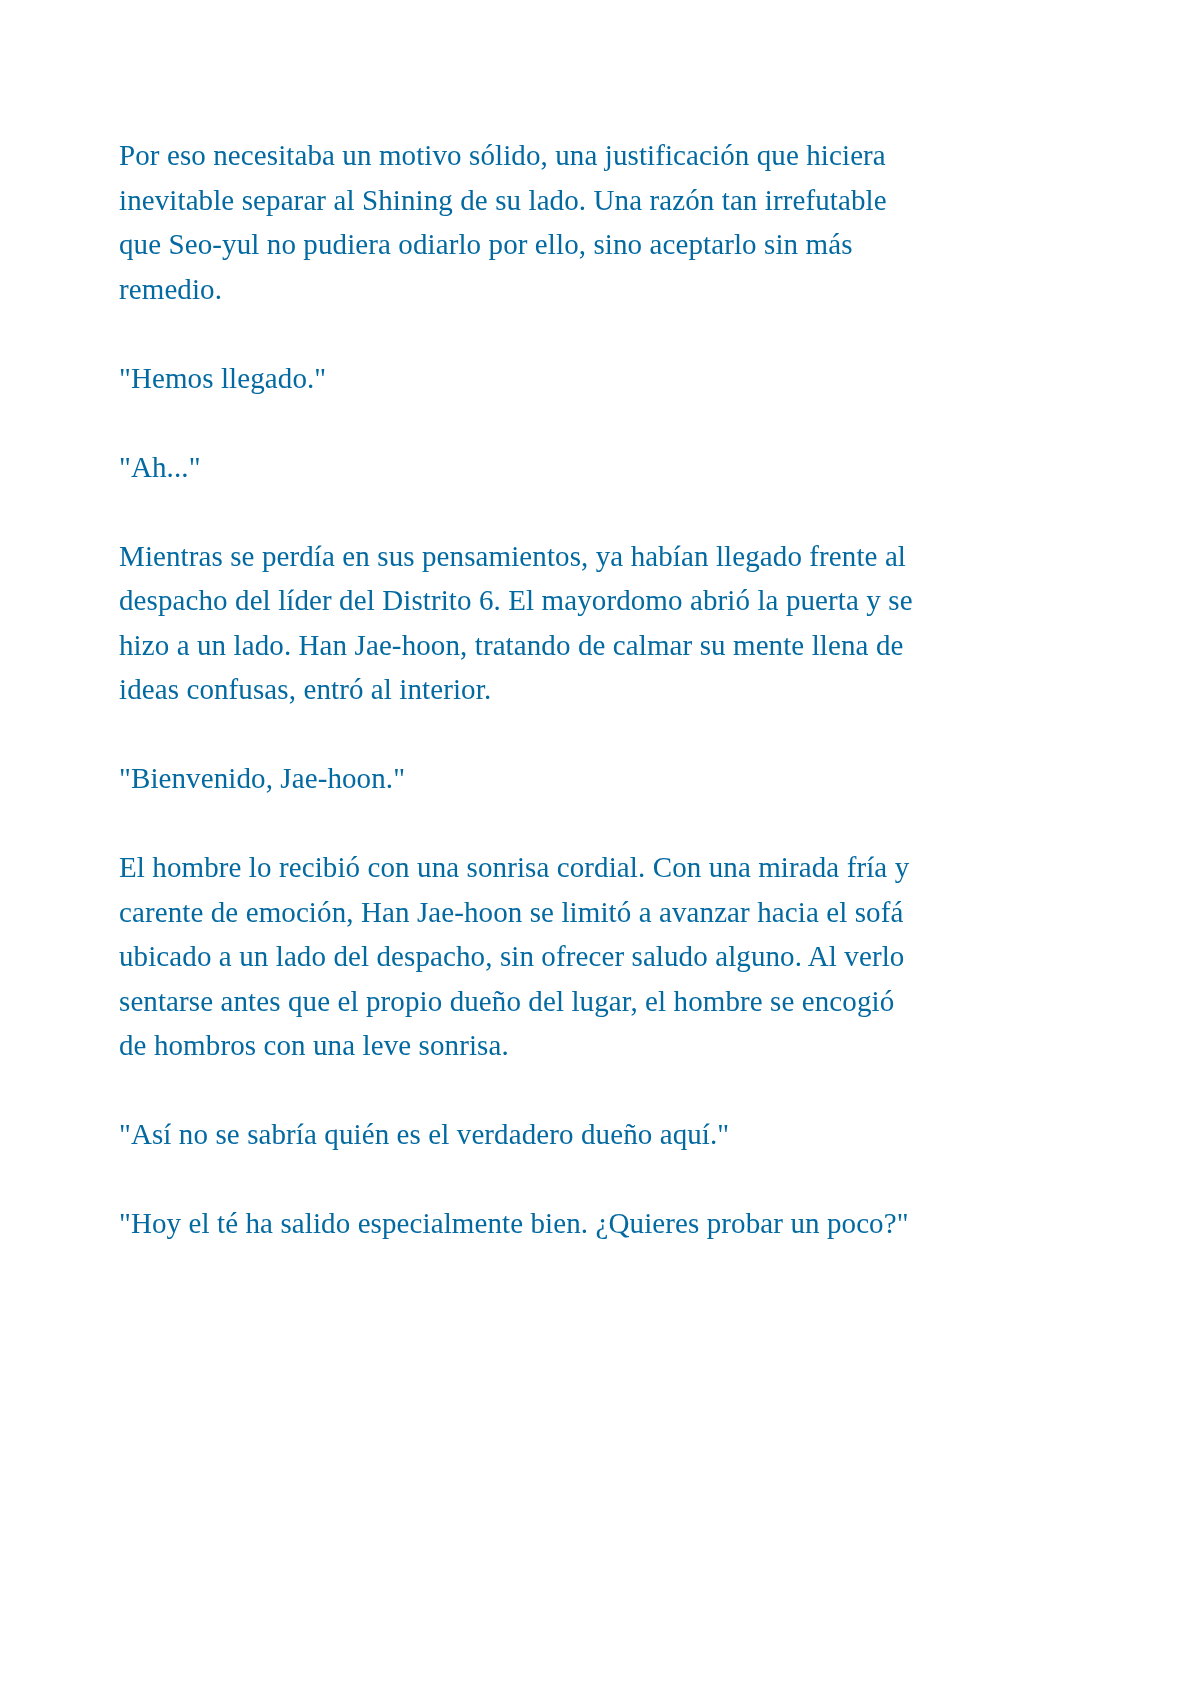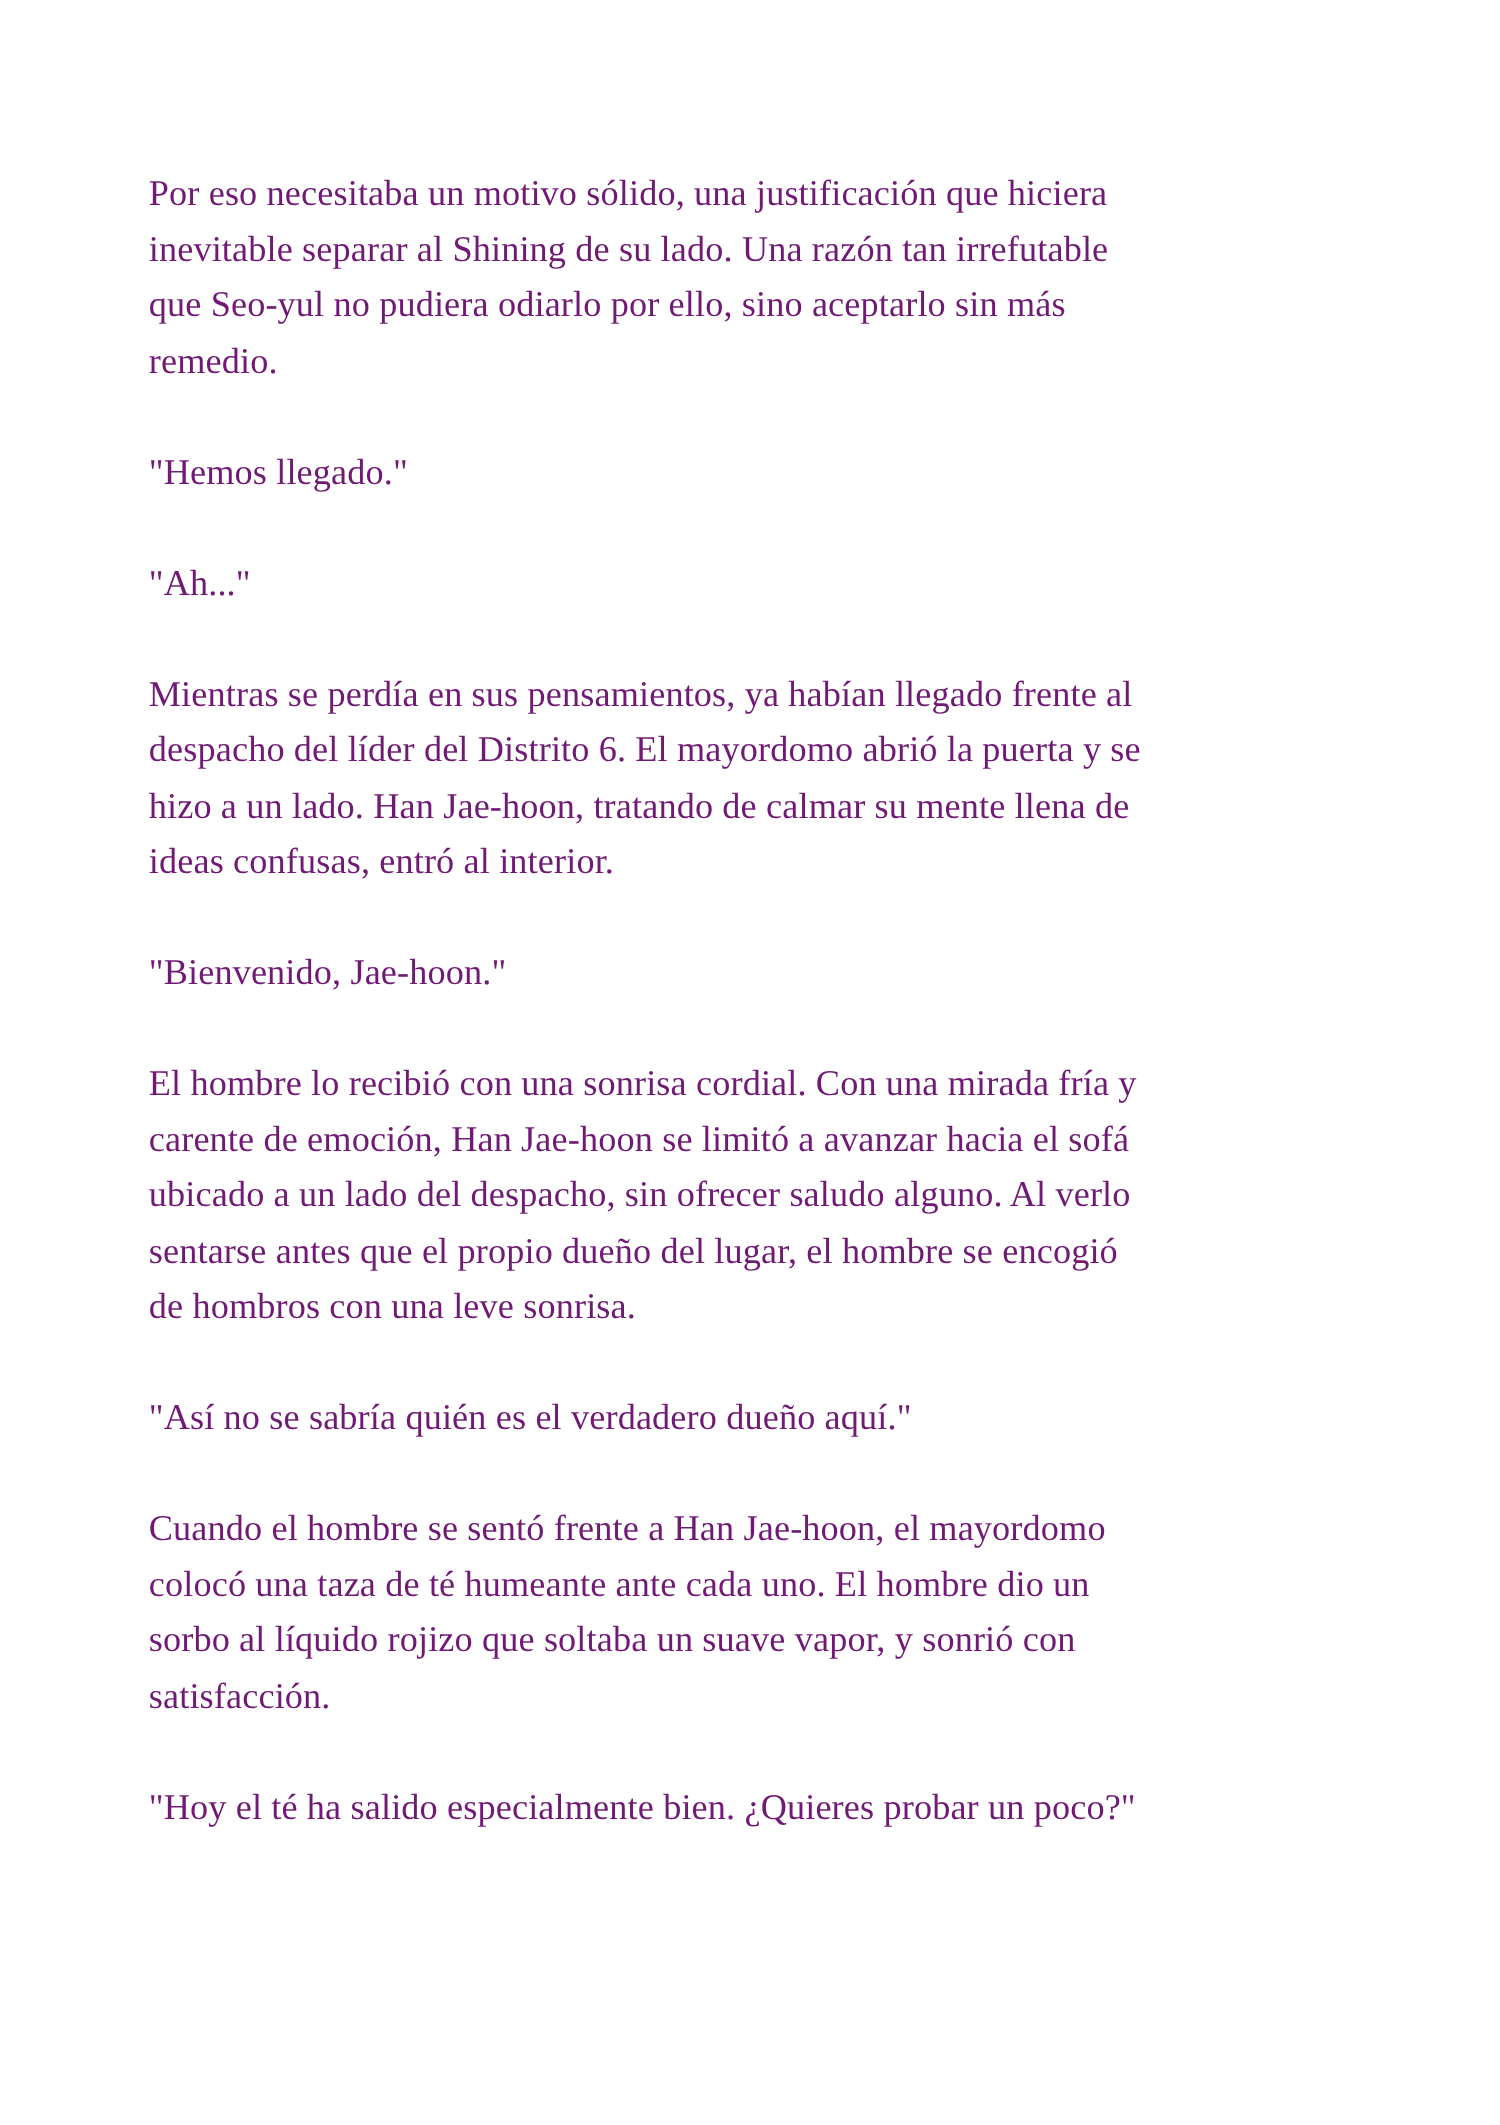--- a/index.html
+++ b/index.html
@@ -14,21 +14,21 @@
       position: relative;
     }
     .page {
       position: absolute;
       left: 119px;
       top: 133px;
       width: 960px;
       font-family: "Liberation Serif", "DejaVu Serif", serif;
       font-size: 29px;
       line-height: 44.5px;
-      color: #701a75;
+      color: #0369a1;
       letter-spacing: 0.1px;
     }
     .page p {
       margin: 0 0 44.5px 0;
       white-space: pre-line;
     }
   </style>
 </head>
 <body>
 
@@ -43,18 +43,14 @@
 despacho del líder del Distrito 6. El mayordomo abrió la puerta y se
 hizo a un lado. Han Jae-hoon, tratando de calmar su mente llena de
 ideas confusas, entró al interior.</p>
   <p>"Bienvenido, Jae-hoon."</p>
   <p>El hombre lo recibió con una sonrisa cordial. Con una mirada fría y
 carente de emoción, Han Jae-hoon se limitó a avanzar hacia el sofá
 ubicado a un lado del despacho, sin ofrecer saludo alguno. Al verlo
 sentarse antes que el propio dueño del lugar, el hombre se encogió
 de hombros con una leve sonrisa.</p>
   <p>"Así no se sabría quién es el verdadero dueño aquí."</p>
-  <p>Cuando el hombre se sentó frente a Han Jae-hoon, el mayordomo
-colocó una taza de té humeante ante cada uno. El hombre dio un
-sorbo al líquido rojizo que soltaba un suave vapor, y sonrió con
-satisfacción.</p>
   <p>"Hoy el té ha salido especialmente bien. ¿Quieres probar un poco?"</p>
 </div>
 
 </body></html>

